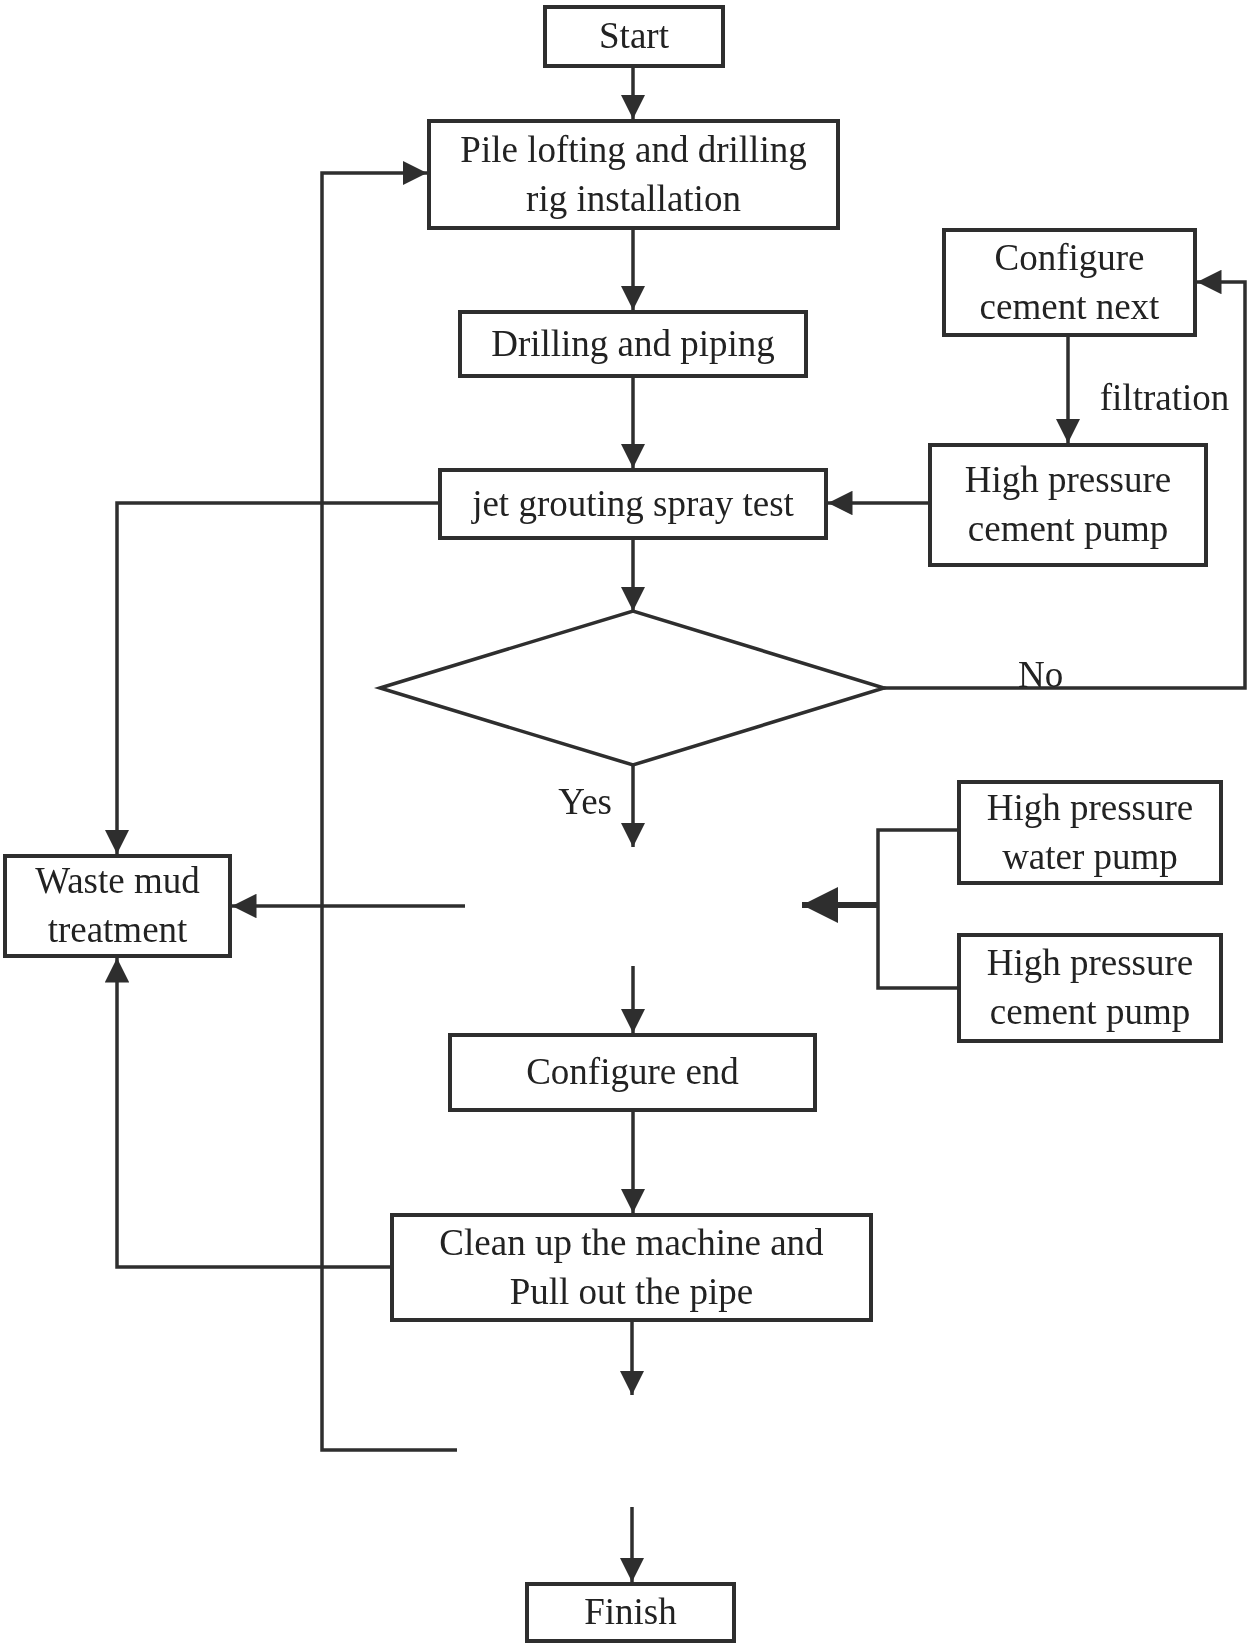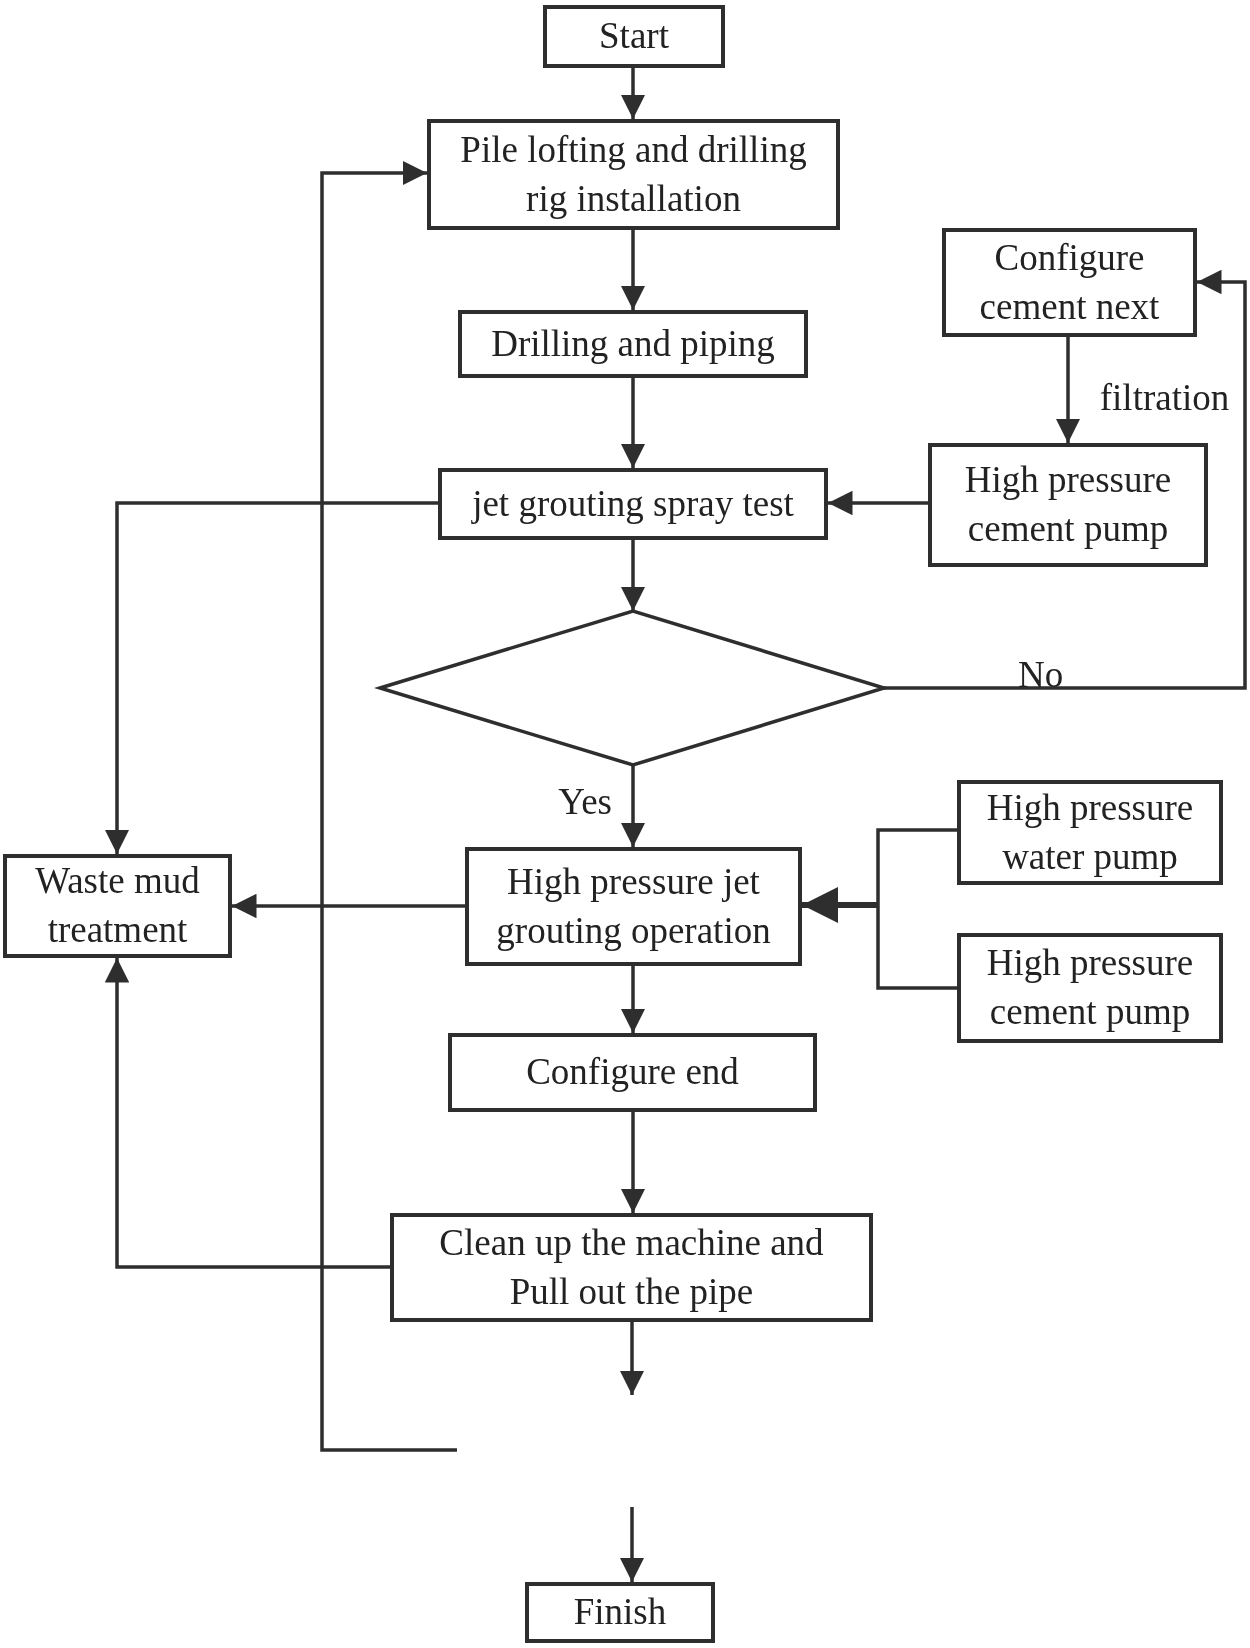--- a/index.html
+++ b/index.html
@@ -46,21 +46,21 @@
   .n-jet     {left:438px;top:468px; width:390px;height:72px;}
   .n-conf    {left:942px;top:228px; width:255px;height:109px;}
   .n-pumpA   {left:928px;top:443px; width:280px;height:124px;}
   .n-oper    {left:465px;top:847px; width:337px;height:119px;}
   .n-water   {left:957px;top:780px; width:266px;height:105px;}
   .n-pumpB   {left:957px;top:933px; width:266px;height:110px;}
   .n-waste   {left:3px;  top:854px; width:229px;height:104px;}
   .n-gend    {left:448px;top:1033px;width:369px;height:79px;}
   .n-clean   {left:390px;top:1213px;width:483px;height:109px;}
   .n-moved   {left:457px;top:1395px;width:351px;height:112px;}
-  .n-finish  {left:525px;top:1582px;width:190px;height:61px;}
+  .n-finish  {left:525px;top:1582px;width:211px;height:61px;}
   .d-decision{left:382px;top:611px; width:500px;height:154px;}
   .l-yes {left:500px;top:780px;width:112px;text-align:right;}
   .l-no  {left:1018px;top:636px;width:120px;margin-top:17px;}
   .l-filt{left:1082px;top:376px;width:165px;text-align:center;}
 </style>
 </head>
 <body>
 
 <div class="stage">
 
@@ -110,24 +110,20 @@
     <span>jet grouting spray test</span>
   </div>
   <div class="node n-conf">
     <span>Configure
 cement next</span>
   </div>
   <div class="node n-pumpA">
     <span>High pressure
 cement pump</span>
   </div>
-  <div class="node n-oper">
-    <span>High pressure jet
-grouting operation</span>
-  </div>
   <div class="node n-water">
     <span>High pressure
 water pump</span>
   </div>
   <div class="node n-pumpB">
     <span>High pressure
 cement pump</span>
   </div>
   <div class="node n-waste">
     <span>Waste mud

